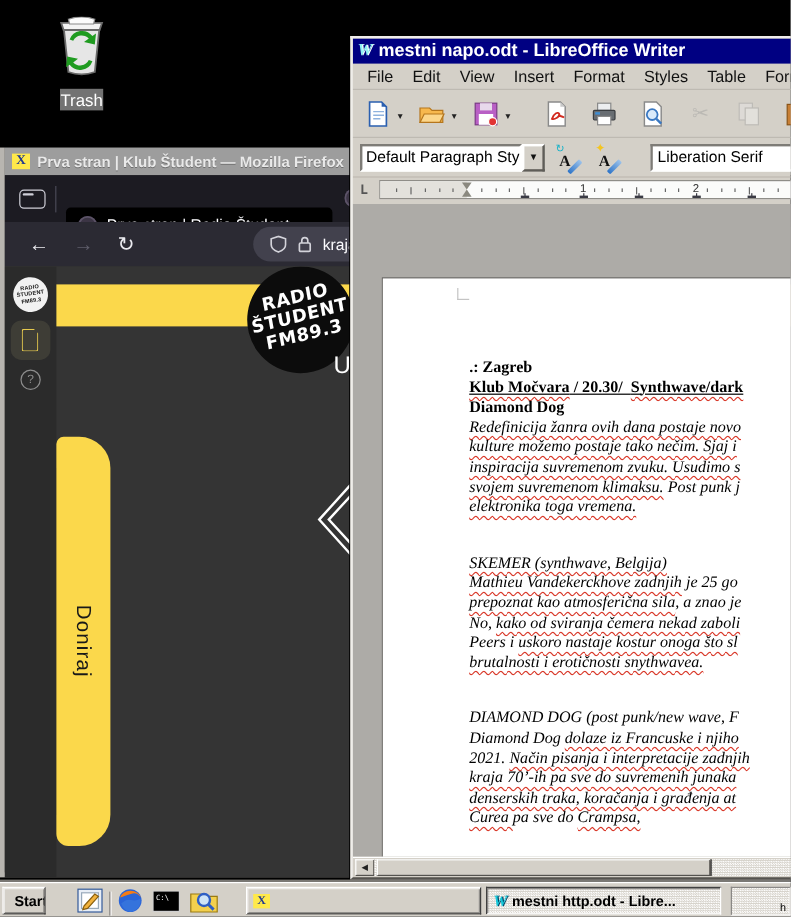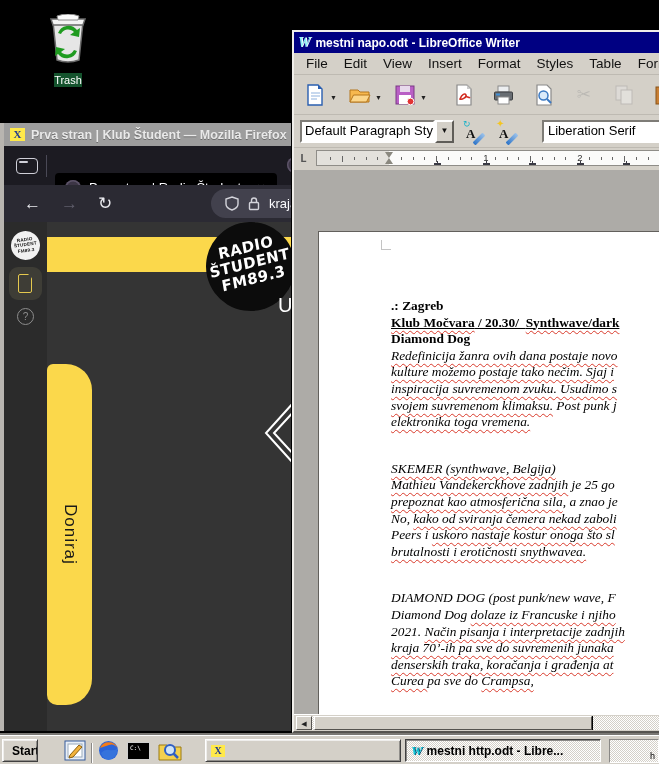--- a/index.html
+++ b/index.html
@@ -2,21 +2,21 @@
 <html><head>
 <meta charset="utf-8">
 <style>
   html,body{margin:0;padding:0;}
   #screen{position:relative;width:659px;height:764px;overflow:hidden;background:#000;
     font-family:"Liberation Sans",sans-serif;cursor:default;}
   *{box-sizing:border-box;}
 
   
   .trash{position:absolute;left:42px;top:14px;width:52px;text-align:center;}
-  .trash-label{margin-top:3px;background:#14532d;color:#fff;font-size:11px;padding:1px 0;display:inline-block;}
+  .trash-label{margin-top:3px;background:#737373;color:#fff;font-size:14px;padding:1px 0;display:inline-block;}
 
   
   #ff-window{position:absolute;left:0;top:123px;width:660px;height:608px;z-index:10;
     border-left:4px solid #b8b5b0;border-bottom:4px solid #b8b5b0;background:#333;}
   .ff-titlebar{height:23px;background:#9d9d9d;display:flex;align-items:center;gap:6px;padding:0 6px;overflow:hidden;}
   .ff-titlebar .title{color:#e9e9e9;font-weight:bold;font-size:12.5px;white-space:nowrap;text-shadow:0 1px 0 #6e6e6e;}
   .x11ic{width:15px;height:13px;background:#ffe94a;color:#223a8f;font-weight:bold;font-size:11px;line-height:13px;
     text-align:center;font-family:"Liberation Serif",serif;flex:0 0 auto;}
   .ff-tabbar{height:39px;background:#1c1b22;display:flex;align-items:center;padding:0 6px;position:relative;}
   .ffview{width:22px;height:16px;border:1.6px solid #cfcfd8;border-radius:4px;margin:0 8px 0 6px;position:relative;}
@@ -52,21 +52,21 @@
   .chev{position:absolute;left:256px;top:178px;}
   .donate{position:absolute;left:43px;top:142px;width:45px;height:341px;background:#fbd84b;
     border-radius:6px 26px 26px 10px;display:flex;align-items:center;justify-content:center;
     writing-mode:vertical-rl;font-size:17px;color:#191919;letter-spacing:1px;}
 
   
   #lo-window{position:absolute;left:292px;top:30px;width:372px;height:703px;z-index:20;
     background:#d4d0c8;border:2px solid;border-color:#f0eeea #55534f #55534f #f0eeea;
     display:flex;flex-direction:column;overflow:hidden;box-shadow:-1px 0 0 #000;}
   .lo-titlebar{height:21px;background:#000082;color:#fff;display:flex;align-items:center;gap:5px;padding:0 4px;flex:0 0 auto;}
-  .lo-titlebar .title{font-weight:bold;font-size:12px;white-space:nowrap;}
+  .lo-titlebar .title{font-weight:bold;font-size:15px;white-space:nowrap;}
   .w-ic{color:#8ef0f4;font-weight:bold;font-style:italic;font-size:14px;font-family:"Liberation Serif",serif;
     text-shadow:1px 0 0 #fff;}
   #lo-menubar{height:22px;display:flex;align-items:center;flex:0 0 auto;padding-left:4px;border-bottom:1px solid #bebab2;}
   .menu-item{font-size:13.5px;color:#111;padding:0 8px;white-space:nowrap;}
   .lo-toolbar{height:40px;display:flex;align-items:center;flex:0 0 auto;padding-left:8px;border-bottom:1px solid #bebab2;}
   .tbico{width:26px;height:26px;display:flex;align-items:center;justify-content:center;flex:0 0 auto;}
   .dd{font-size:7px;color:#222;margin:6px 10px 0 2px;flex:0 0 auto;}
   .dis2{opacity:.42;filter:grayscale(1);}
   .gapL{margin-left:14px;}
   .cutglyph{font-size:17px;color:#9a9a9a;}

